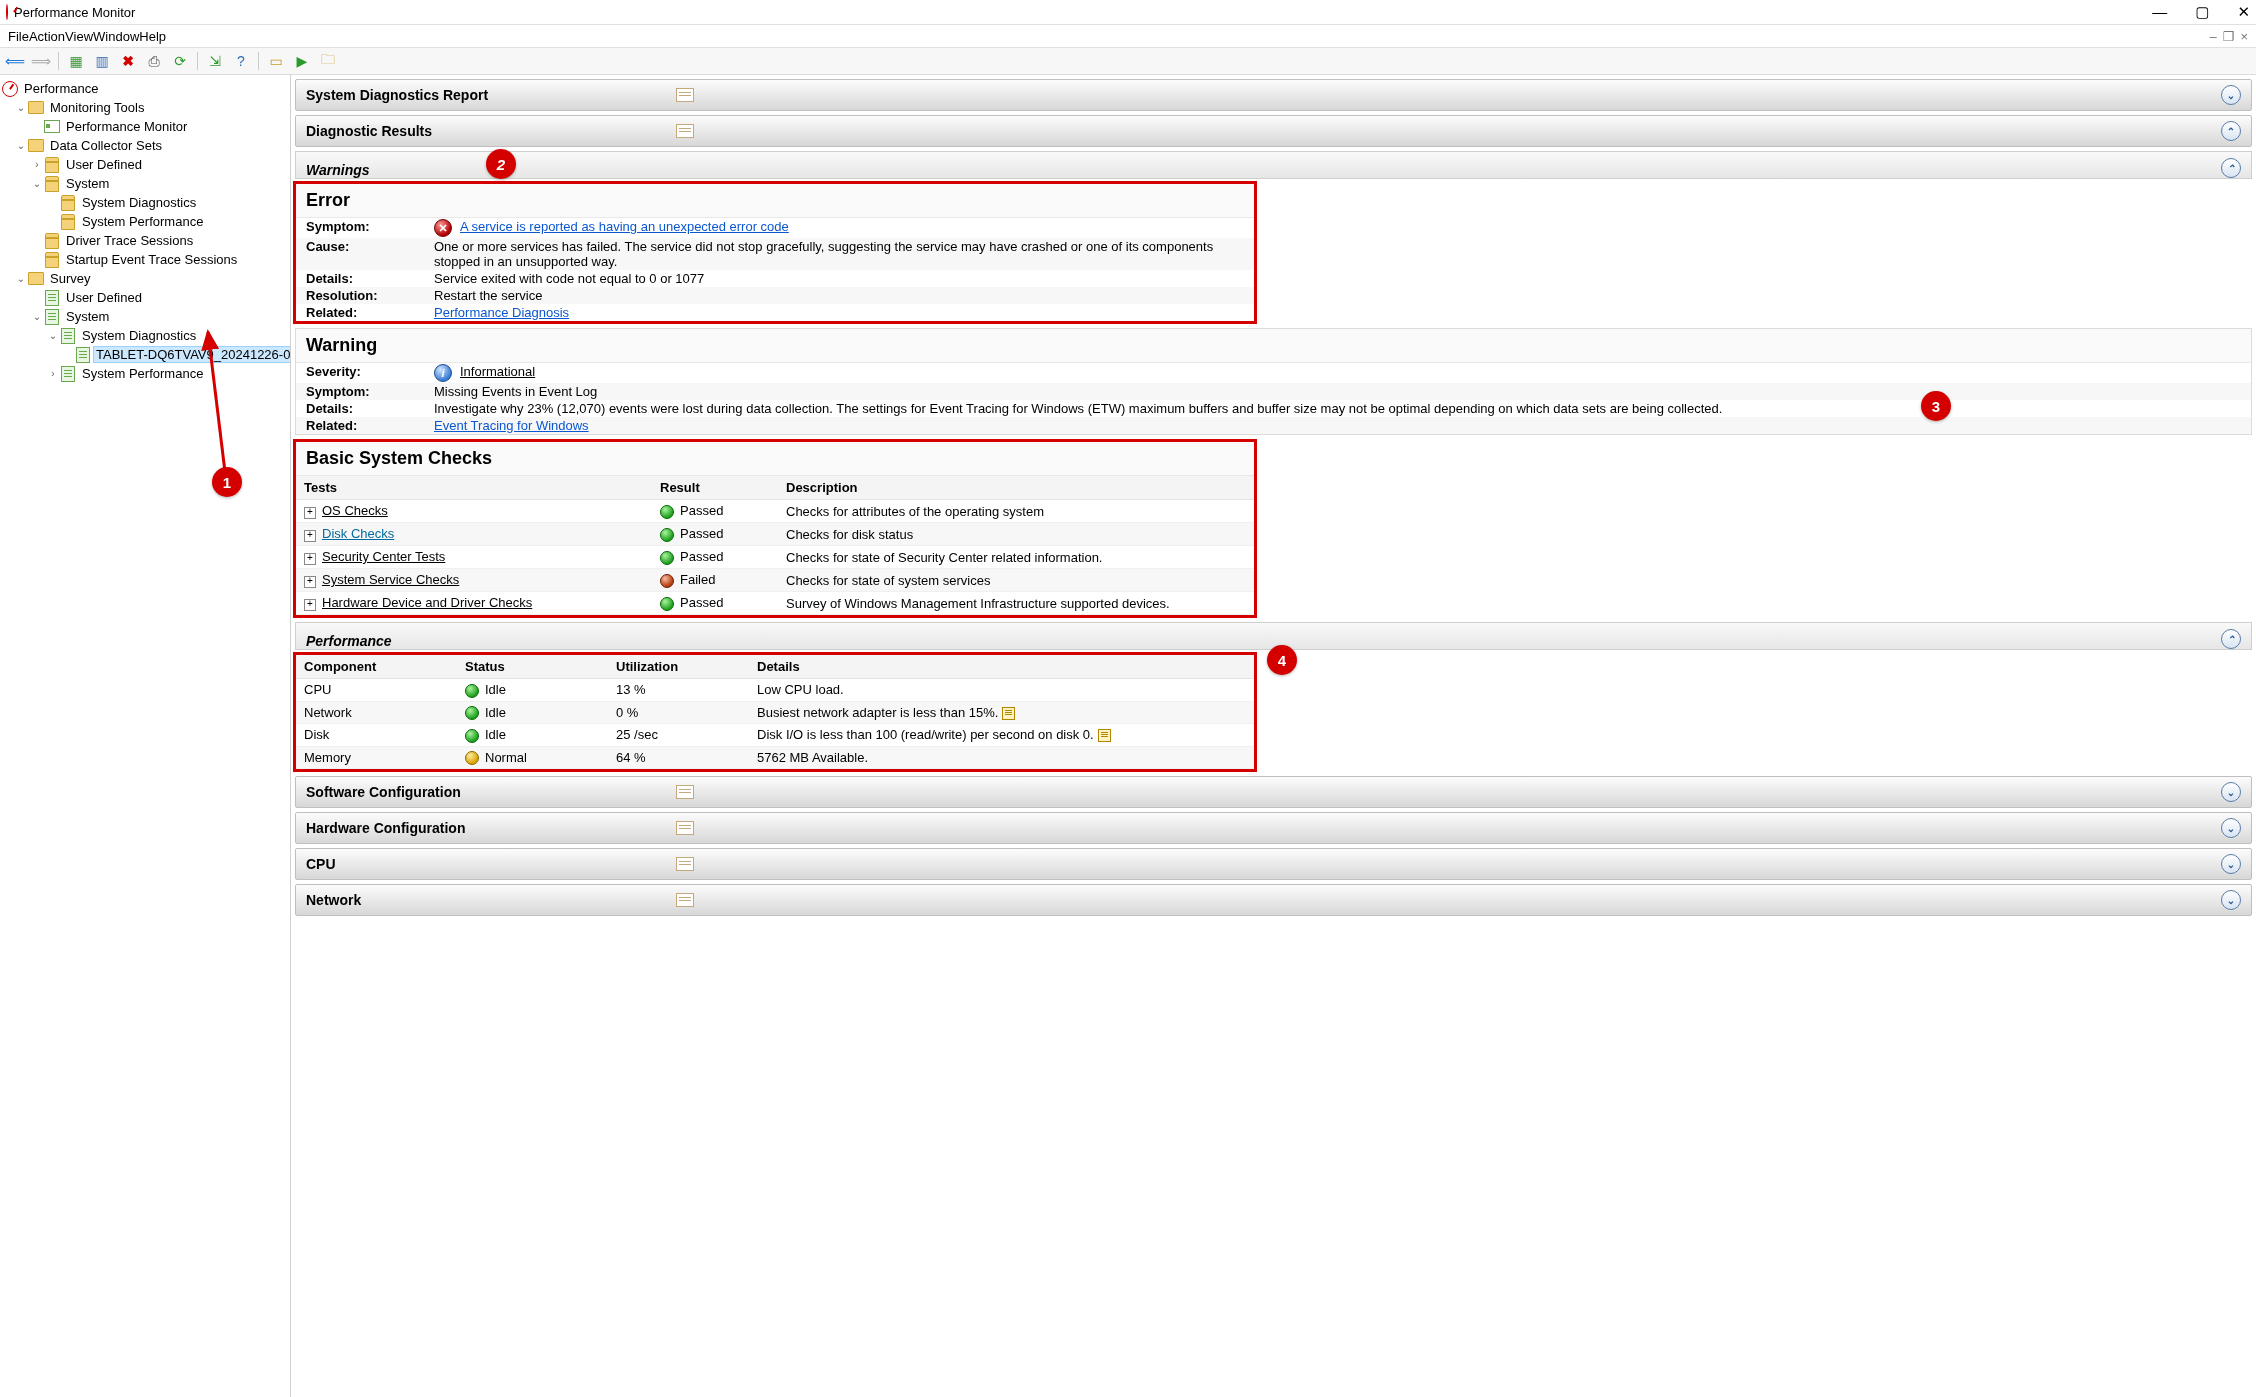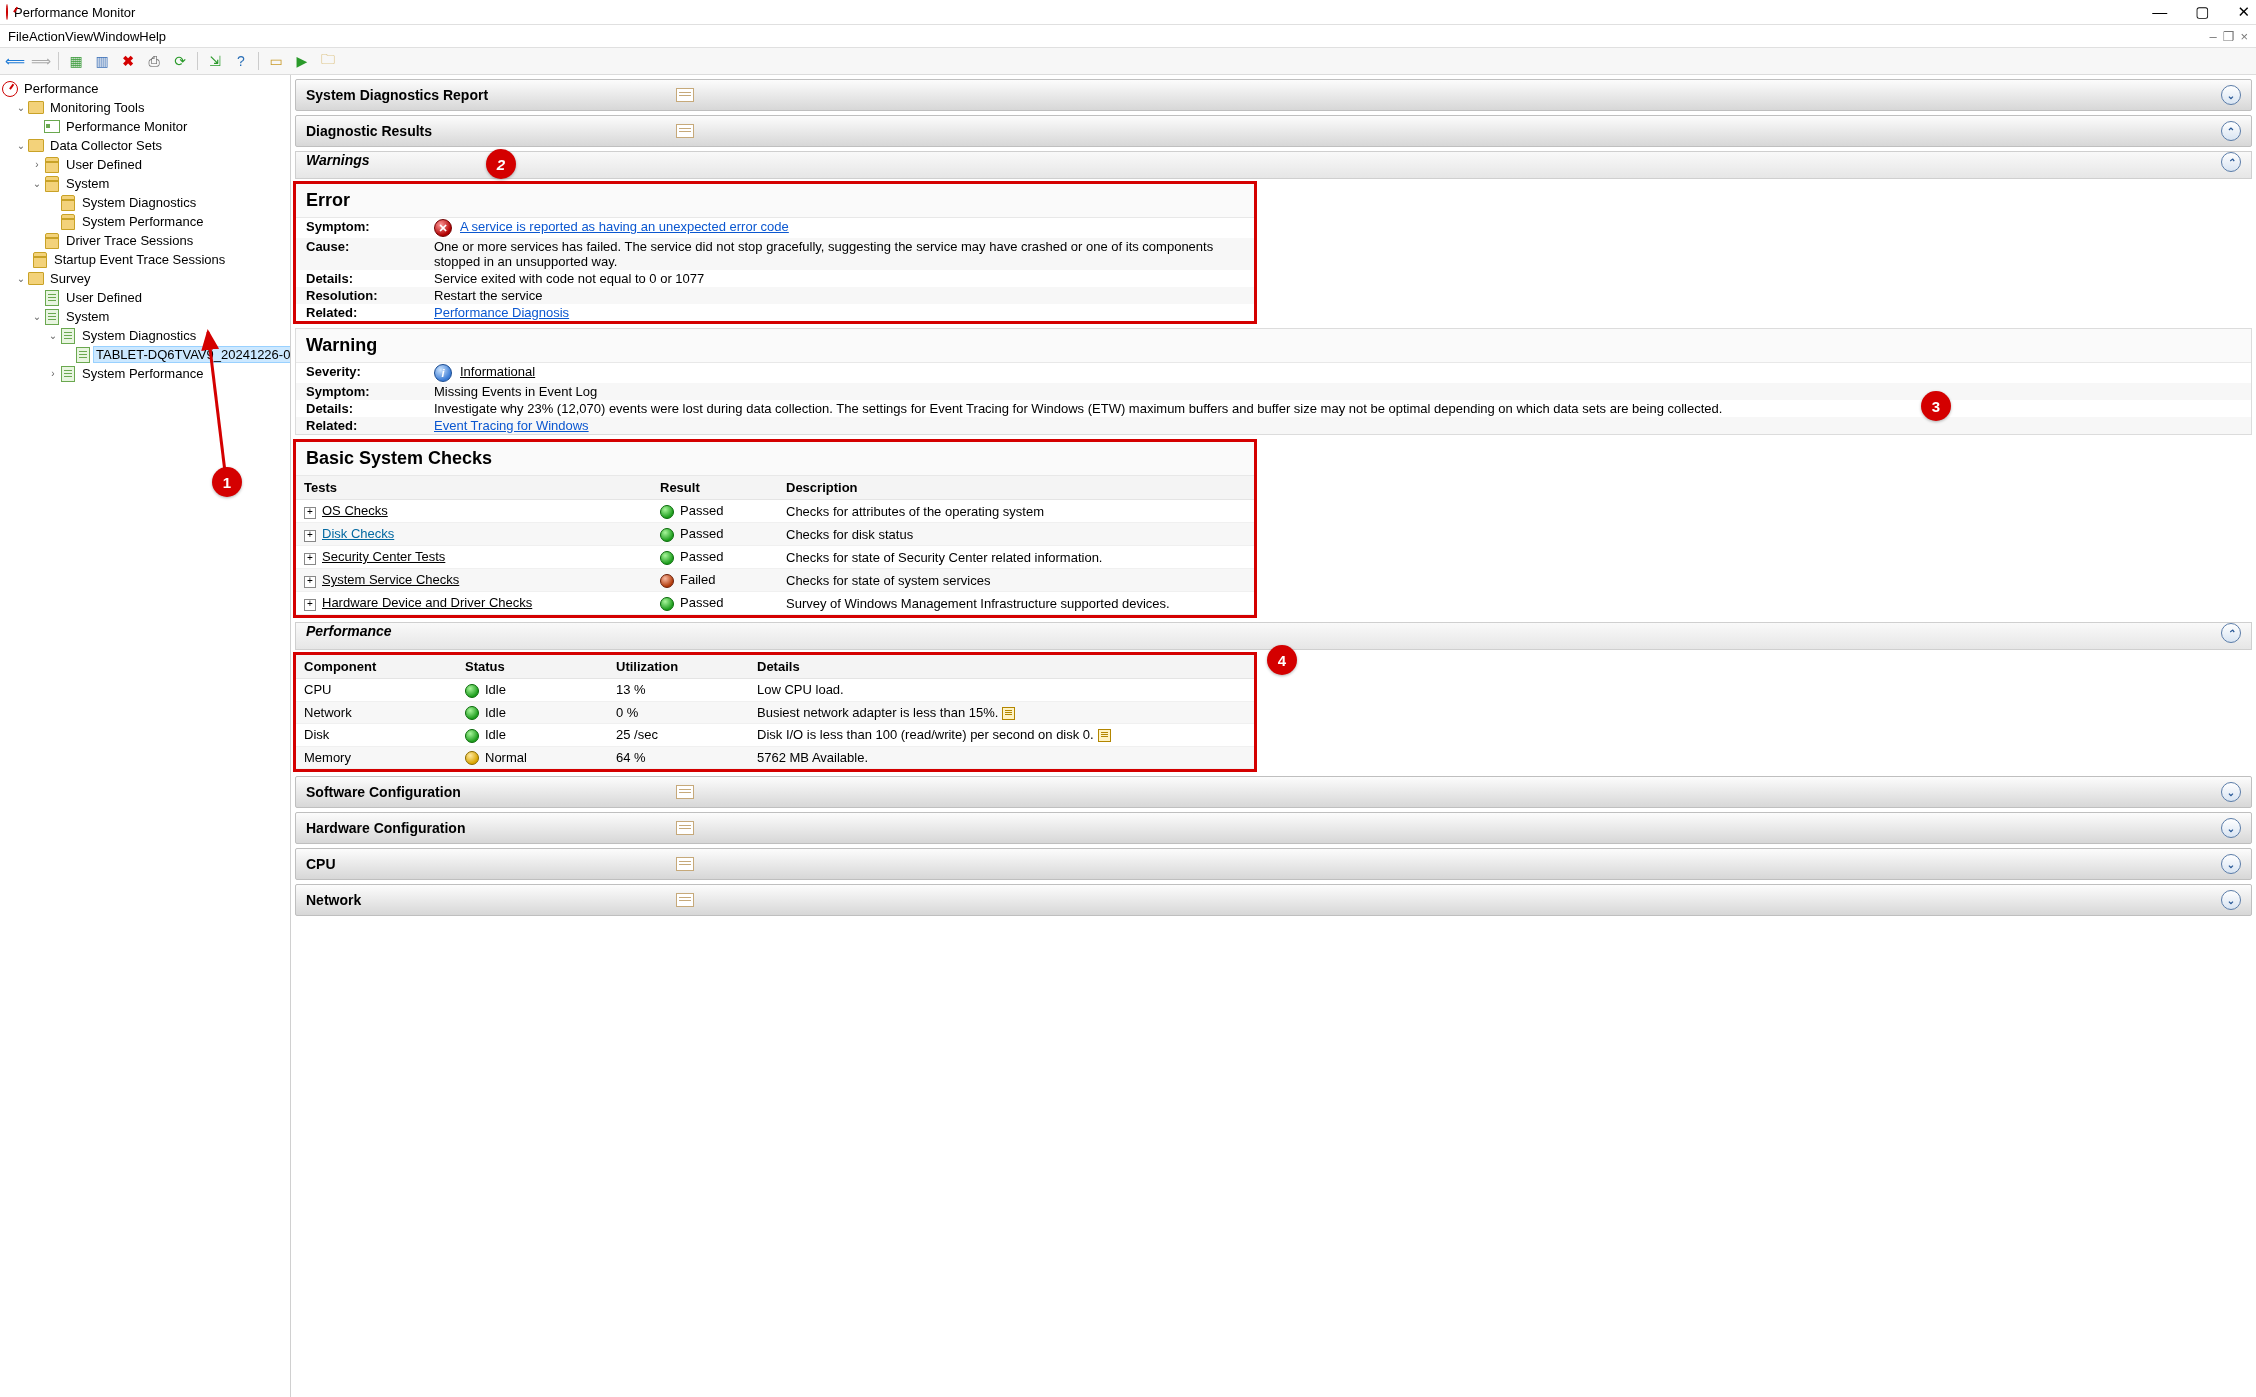--- a/index.html
+++ b/index.html
@@ -17,21 +17,21 @@
 .tree .node{display:flex;align-items:center;height:19px;white-space:nowrap}
 .tree .twisty{width:14px;text-align:center;color:#666;font-size:10px}
 .tree .ico{width:16px;height:16px;margin-right:4px;display:inline-flex;align-items:center;justify-content:center;font-size:12px}
 .tree .lbl{padding:0 2px}
 .tree .sel .lbl{background:#cce8ff;outline:1px solid #99d1ff}
 .content{flex:1;overflow:auto;padding:4px;background:#fff;position:relative}
 .bar{background:linear-gradient(#fcfcfc,#d7d7d7);border:1px solid #bfbfbf;border-radius:2px;height:30px;display:flex;align-items:center;padding:0 10px;font-weight:600;font-size:14px;margin-bottom:4px;position:relative}
 .bar .bar-ico{position:absolute;left:380px;width:16px;height:12px;border:1px solid #c6a97a;background:#fff}
 .bar .bar-ico::before{content:"";position:absolute;top:3px;left:2px;right:2px;height:1px;background:#c6a97a;box-shadow:0 3px 0 #c6a97a}
 .bar .circ{position:absolute;right:10px;width:18px;height:18px;border:1px solid #5a7ca8;border-radius:50%;background:linear-gradient(#fff,#d8e4f2);display:flex;align-items:center;justify-content:center;font-size:10px;color:#2a5a98}
-.subbar{background:linear-gradient(#f9f9f9,#e6e6e6);border:1px solid #cfcfcf;height:26px;display:flex;align-items:flex-start;padding:0 10px;font-weight:600;font-style:italic;font-size:14px;margin-bottom:4px;position:relative}
+.subbar{background:linear-gradient(#f9f9f9,#e6e6e6);border:1px solid #cfcfcf;height:26px;display:flex;align-items:flex-end;padding:0 10px;font-weight:600;font-style:italic;font-size:14px;margin-bottom:4px;position:relative}
 .subbar .circ{position:absolute;right:10px;width:18px;height:18px;border:1px solid #5a7ca8;border-radius:50%;background:linear-gradient(#fff,#d8e4f2);display:flex;align-items:center;justify-content:center;font-size:10px;color:#2a5a98}
 .panel{border:1px solid #dcdcdc;margin-bottom:6px}
 .panel-h{font-weight:700;font-size:18px;padding:6px 10px;border-bottom:1px solid #e8e8e8;background:#fafafa}
 .kv{display:flex;padding:1px 10px;font-size:13px}
 .kv .k{width:128px;font-weight:600}
 .kv .v{flex:1}
 .kv.alt{background:#f7f7f7}
 a.link{color:#0b57d0;text-decoration:underline}
 .redbox{outline:3px solid #d40000;outline-offset:-1px}
 .tbl{width:100%;border-collapse:collapse;font-size:13px}
@@ -156,21 +156,21 @@
           <span class="ico-db"></span>
         </span>
         <span class="lbl">System Performance</span>
       </div>
     <div class="node" style="padding-left:44px">
         <span class="ico">
           <span class="ico-db"></span>
         </span>
         <span class="lbl">Driver Trace Sessions</span>
       </div>
-    <div class="node" style="padding-left:32px">
+    <div class="node" style="padding-left:44px">
         <span class="ico">
           <span class="ico-db"></span>
         </span>
         <span class="lbl">Startup Event Trace Sessions</span>
       </div>
     <div class="node" style="padding-left:14px">
         <span class="twisty">⌄</span>
         <span class="ico">
           <span class="ico-fold"></span>
         </span>

